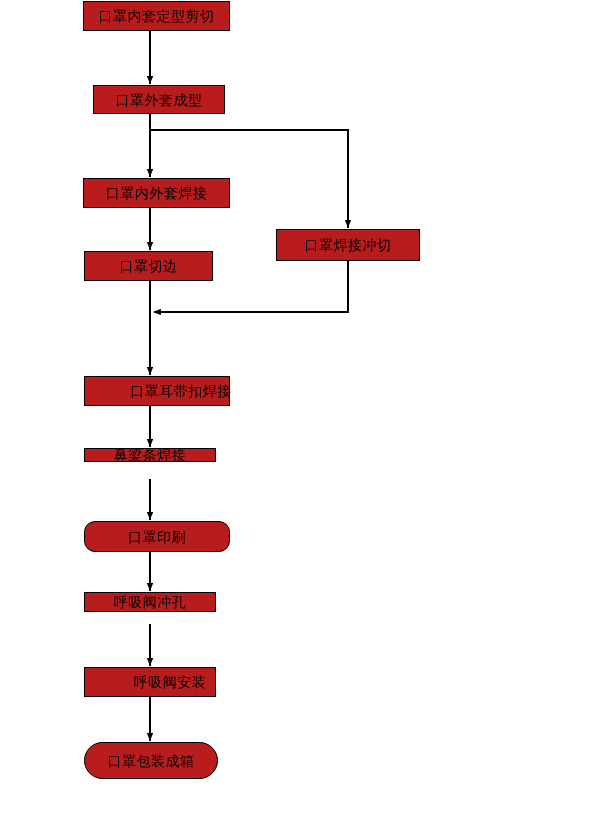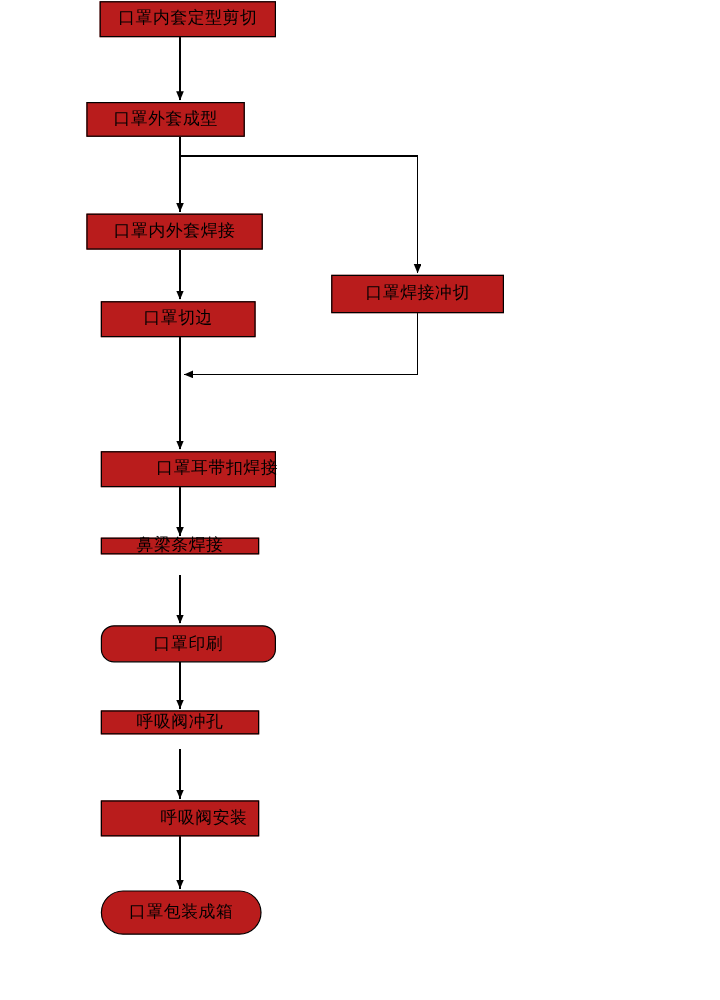--- a/index.html
+++ b/index.html
@@ -83,24 +83,24 @@
 
       <path d="M150,624 L150,665.5" marker-end="url(#arrowhead)"></path>
 
       <path d="M150,697 L150,740.5" marker-end="url(#arrowhead)"></path>
     </g>
   </svg>
 
   <div class="node" style="left: 83px; top: 1px; width: 147px; height: 30px;">
     <span class="node-label">口罩内套定型剪切</span>
   </div>
-  <div class="node" style="left: 72px; top: 85px; width: 132px; height: 29px; align-items: center;">
+  <div class="node" style="left: 93px; top: 85px; width: 132px; height: 29px; align-items: center;">
     <span class="node-label">口罩外套成型</span>
   </div>
-  <div class="node" style="left: 72px; top: 178px; width: 147px; height: 30px;">
+  <div class="node" style="left: 83px; top: 178px; width: 147px; height: 30px;">
     <span class="node-label">口罩内外套焊接</span>
   </div>
   <div class="node" style="left: 84px; top: 251px; width: 129px; height: 30px;">
     <span class="node-label">口罩切边</span>
   </div>
   <div class="node" style="left: 276px; top: 229px; width: 144px; height: 32px;">
     <span class="node-label">口罩焊接冲切</span>
   </div>
   <div class="node" style="left: 84px; top: 376px; width: 146px; height: 30px; padding-left: 48px;">
     <span class="node-label">口罩耳带扣焊接</span>

